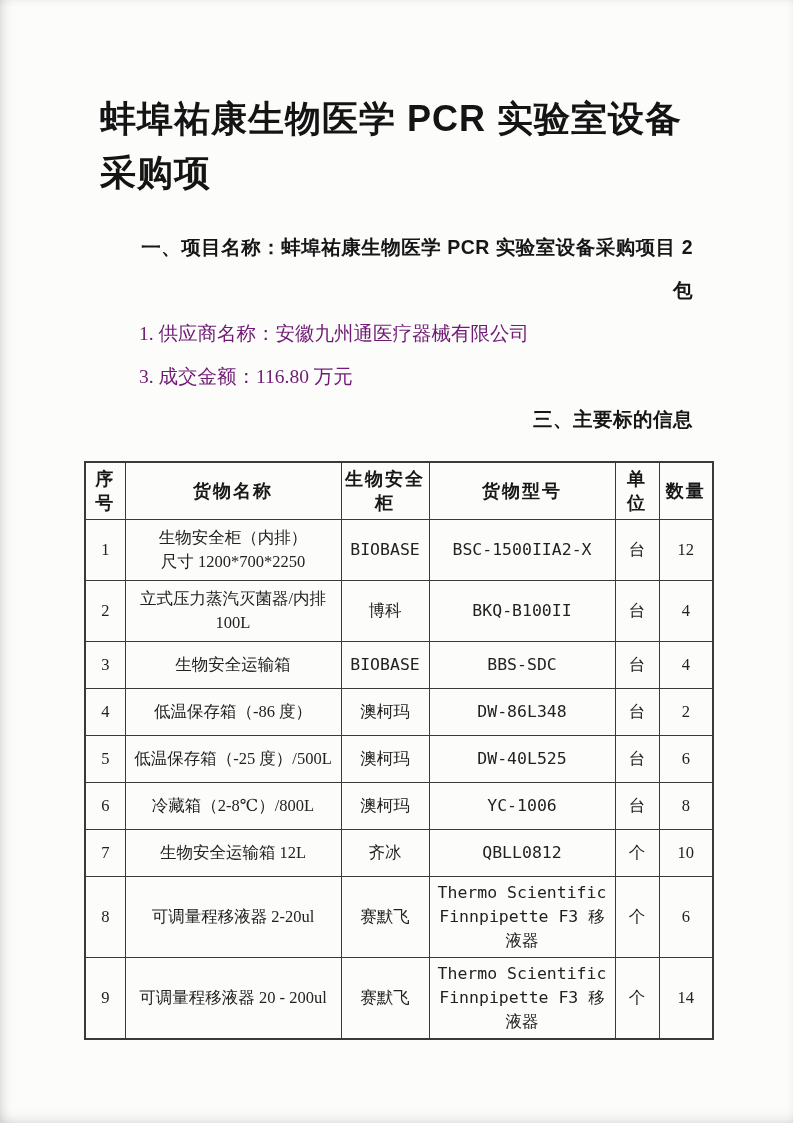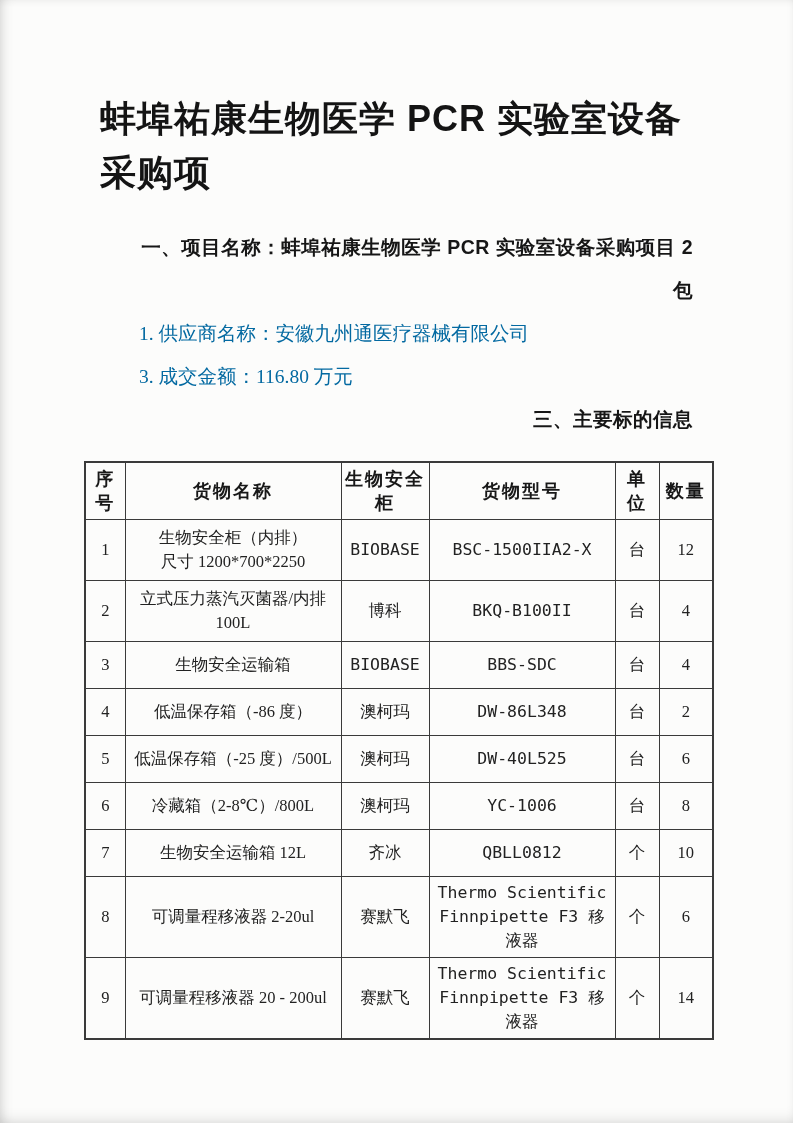--- a/index.html
+++ b/index.html
@@ -32,21 +32,21 @@
     color:#141414;
     letter-spacing:1px;
   }
   .body-text{margin-top:26px;}
   .para{
     margin:0;
     font-size:19.5px;
     line-height:43px;
     text-indent:2em;
     white-space:pre-wrap;
-    color:#0369a1;
+    color:#701a75;
   }
   .para.heading{
     font-family:"Liberation Sans","DejaVu Sans",sans-serif;
     font-weight:bold;
     color:#161616;
     letter-spacing:.5px;
     text-align:right;
   }
   table.goods{
     border-collapse:collapse;

